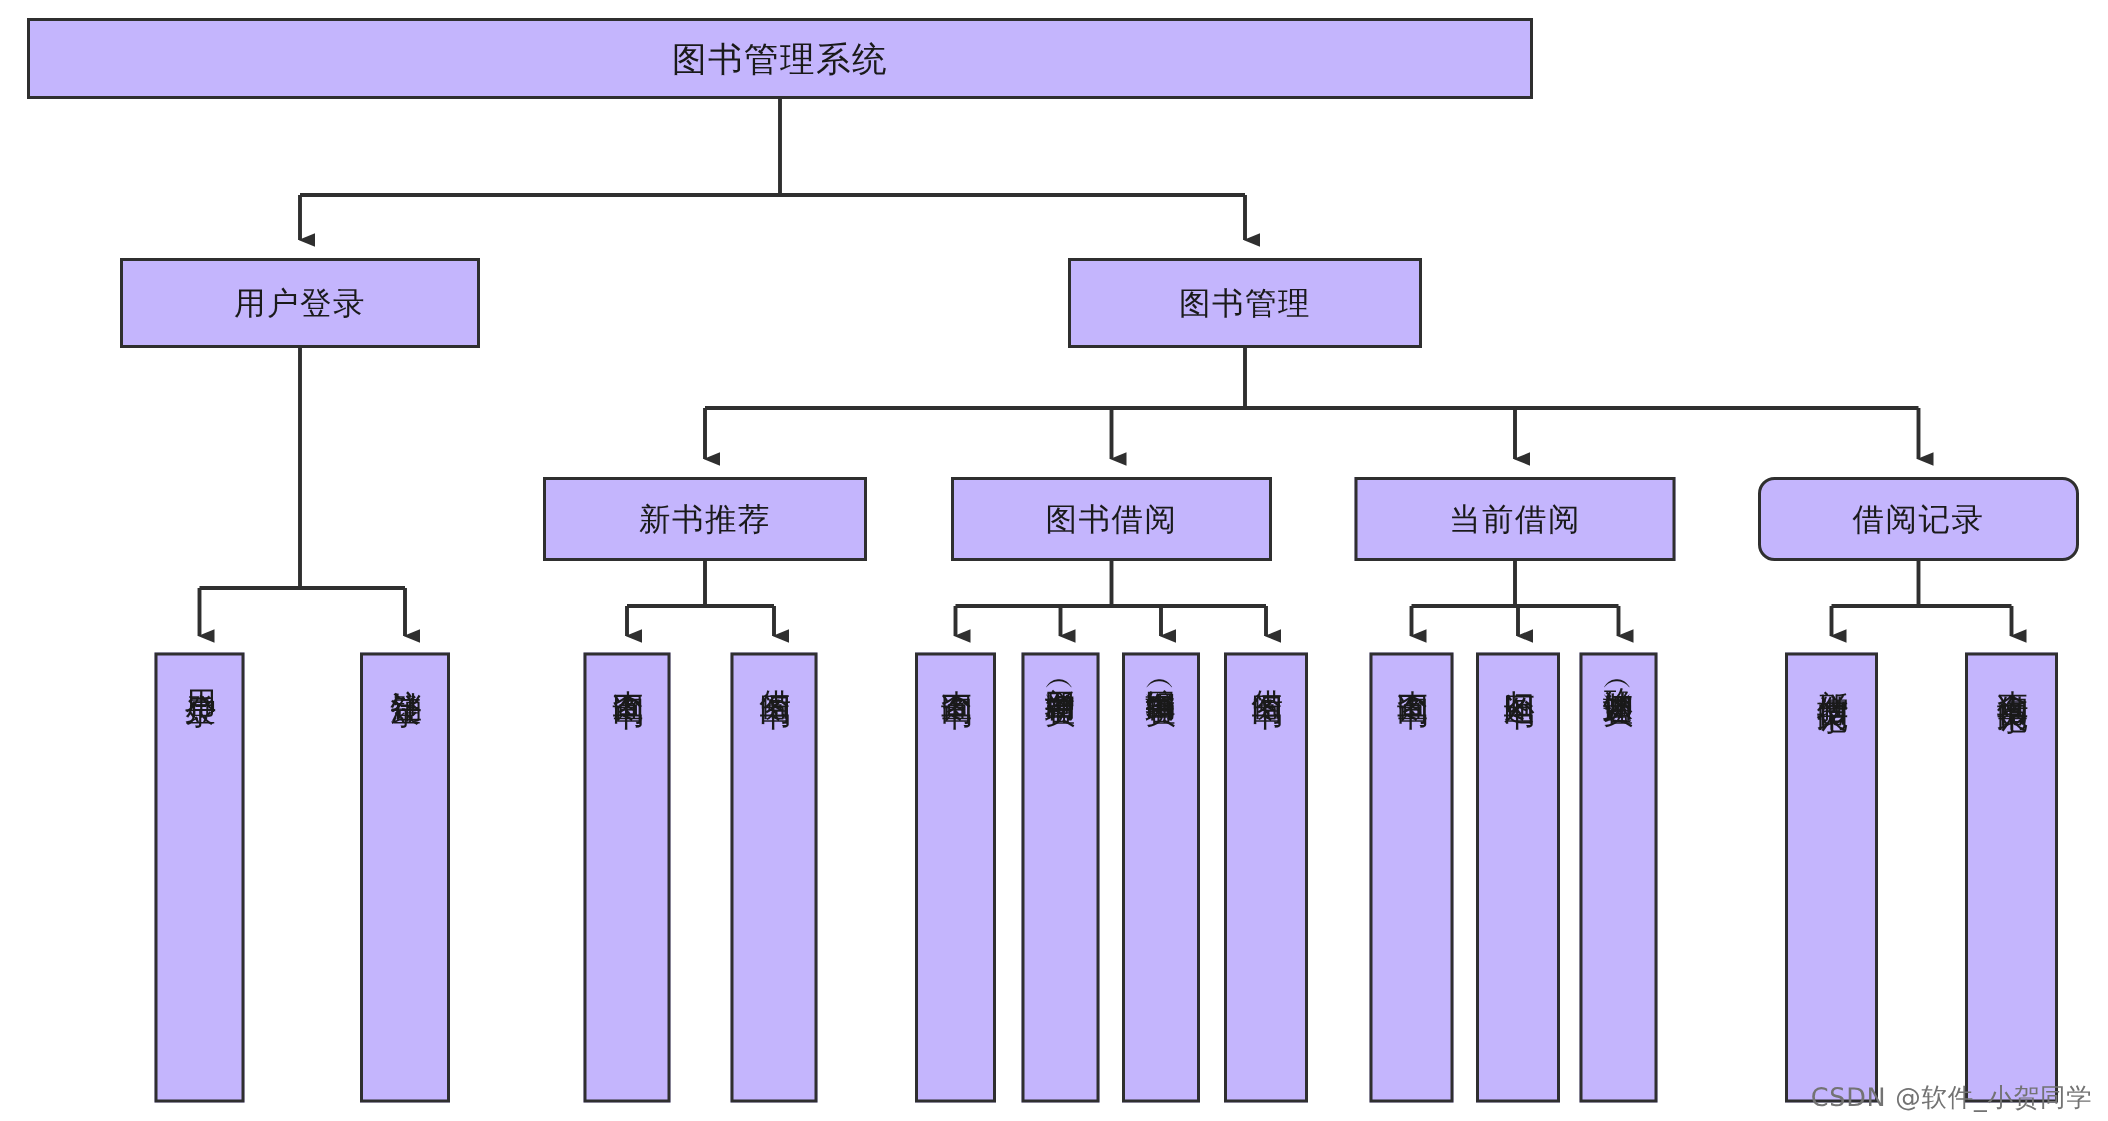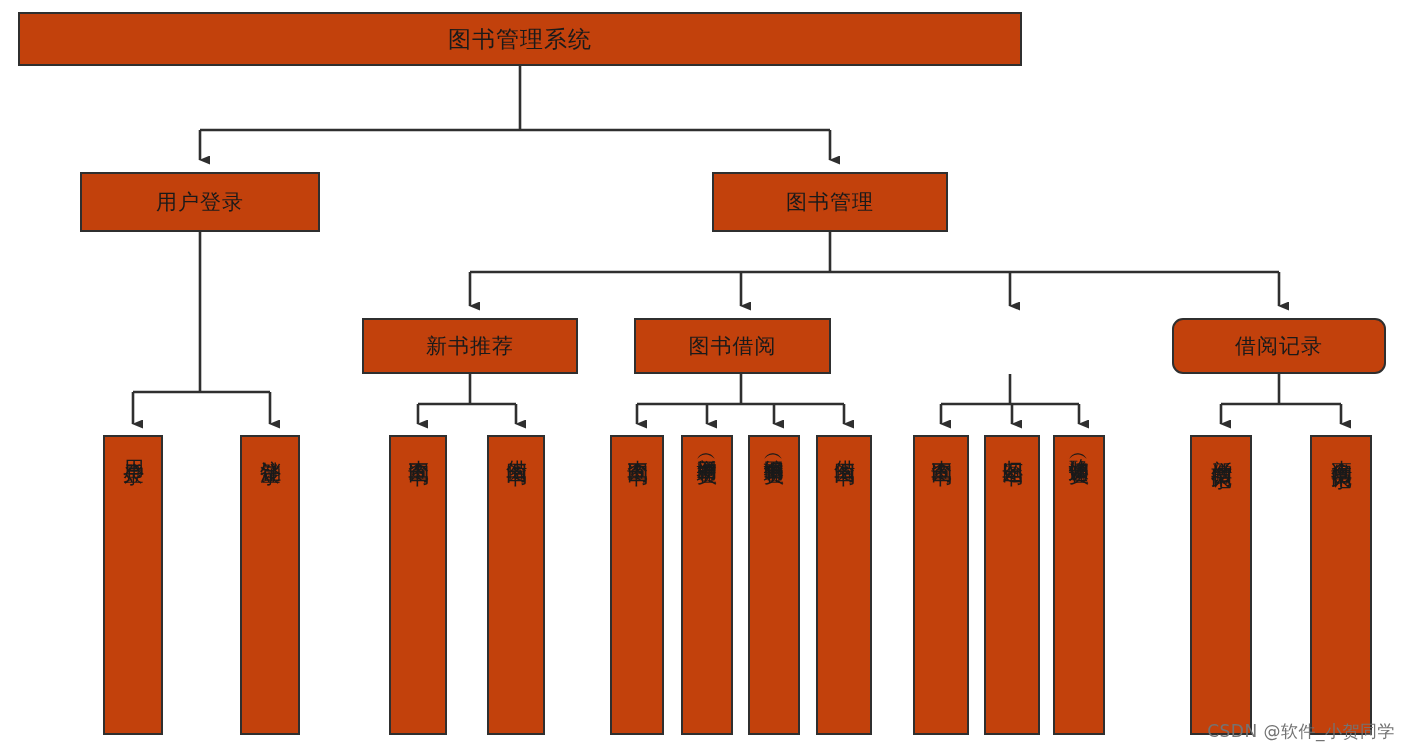--- a/index.html
+++ b/index.html
@@ -9,21 +9,21 @@
     font-family:"DejaVu Sans","Liberation Sans",sans-serif;
     overflow:hidden;
     position:relative;
   }
   #stage{position:absolute;left:0;top:0;width:1405px;height:747px;}
   svg#wires{position:absolute;left:0;top:0;width:1405px;height:747px;pointer-events:none;}
 
   .node{
     position:absolute;
     box-sizing:border-box;
-    background:#c2410c;
+    background:#c4b5fd;
     border:2px solid #2f2f2f;
     display:flex;
     align-items:center;
     justify-content:center;
     color:#1a1a1a;
     z-index:2;
   }
   .node.root{font-size:23px;letter-spacing:1px;}
   .node.lvl2{font-size:21px;letter-spacing:1px;}
   .node.lvl3{font-size:21px;letter-spacing:1px;}
@@ -117,22 +117,25 @@
   <div class="node lvl2" style="left:80px;top:172px;width:240px;height:60px;">
     <span>用户登录</span>
   </div>
   <div class="node lvl3" style="left:362px;top:318px;width:216px;height:56px;">
     <span>新书推荐</span>
   </div>
 
   <div class="node lvl2" style="left:712px;top:172px;width:236px;height:60px;">
     <span>图书管理</span>
   </div>
-  <div class="node lvl3" style="left:634px;top:318px;width:197px;height:56px;">
+  <div class="node lvl3" style="left:634px;top:318px;width:214px;height:56px;">
     <span>图书借阅</span>
+  </div>
+  <div class="node lvl3" style="left:903px;top:318px;width:214px;height:56px;">
+    <span>当前借阅</span>
   </div>
   <div class="node lvl3" style="left:1172px;top:318px;width:214px;height:56px;border-radius:11px;">
     <span>借阅记录</span>
   </div>
 
   <div class="node leaf" style="left:103px;top:435px;width:60px;height:300px;">
     <span class="vtext">用户登录</span>
   </div>
   <div class="node leaf" style="left:240px;top:435px;width:60px;height:300px;">
     <span class="vtext">注销登录</span>

